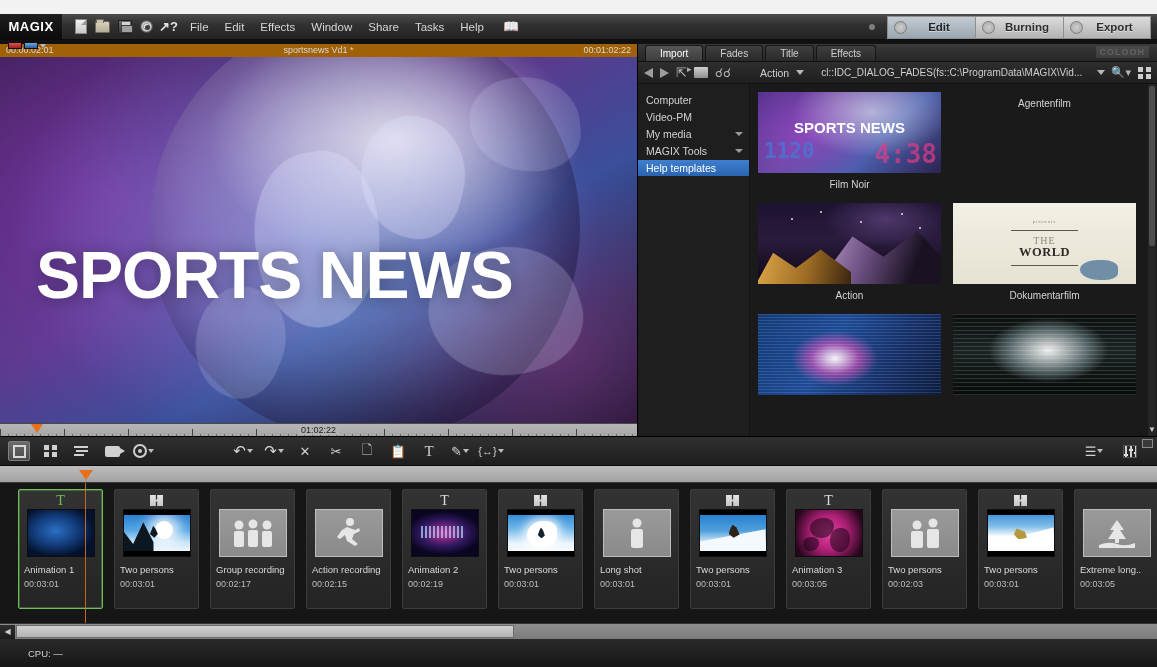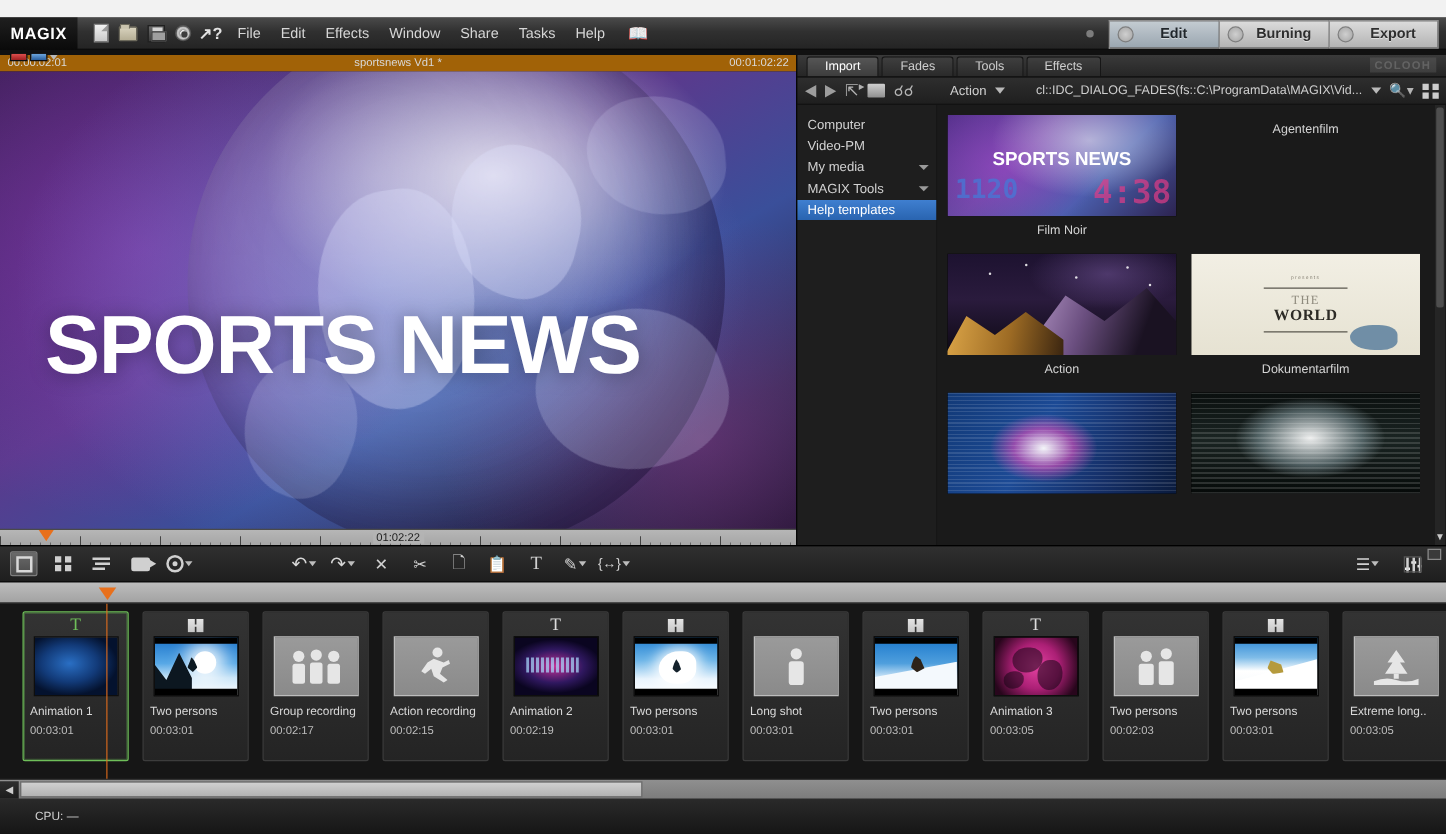--- a/index.html
+++ b/index.html
@@ -208,21 +208,21 @@
   .arrow-ico { width: 0; height: 0; border-top: 5px solid transparent; border-bottom: 5px solid transparent; }
   .arrow-l { border-right: 9px solid #9d9d9d; }
   .arrow-r { border-left: 9px solid #9d9d9d; }
   .up-ico { color: #b5b5b5; font-size: 13px; line-height: 1; }
   .fold-ico2 { width: 14px; height: 11px; background: linear-gradient(#cfcfcf,#8f8f8f); border-radius: 1px; position: relative; }
   .fold-ico2:before { content:'▸'; position:absolute; left:-7px; top:-3px; color:#b0b0b0; font-size:9px; }
   .bino-ico { color: #b5b5b5; font-size: 12px; }
   .mp-options { color: #d0d0d0; font-size: 10.5px; margin-left: 22px; }
   .mp-caret { width:0;height:0;border-left:4px solid transparent;border-right:4px solid transparent;border-top:5px solid #b9b9b9; }
   .mp-path {
-    flex: 1; text-align: right; color: #cfcfcf; font-size: 10px;
+    flex: 1; text-align: left; color: #cfcfcf; font-size: 10px;
     white-space: nowrap; overflow: hidden; text-overflow: ellipsis;
     margin-left: 10px;
   }
   .mag-ico { color: #b5b5b5; font-size: 11px; }
   .grid-ico { width: 13px; height: 12px;
     background:
       linear-gradient(#cdcdcd,#cdcdcd) 0 0/5px 5px no-repeat,
       linear-gradient(#cdcdcd,#cdcdcd) 8px 0/5px 5px no-repeat,
       linear-gradient(#cdcdcd,#cdcdcd) 0 7px/5px 5px no-repeat,
       linear-gradient(#cdcdcd,#cdcdcd) 8px 7px/5px 5px no-repeat;
@@ -556,21 +556,21 @@
       <div class="rt-label">01:02:22</div>
       <div class="playhead-marker"></div>
     </div>
 
   </div>
 
   <div class="media-panel">
     <div class="mp-tabs">
       <div class="mp-tab active">Import</div>
       <div class="mp-tab">Fades</div>
-      <div class="mp-tab">Tools</div>
+      <div class="mp-tab">Title</div>
       <div class="mp-tab">Effects</div>
       <div class="mp-brand">COLOOH</div>
     </div>
     <div class="mp-toolbar">
       <div class="arrow-ico arrow-l"></div>
       <div class="arrow-ico arrow-r"></div>
       <div class="up-ico">⇱</div>
       <div class="fold-ico2"></div>
       <div class="bino-ico">☌☌</div>
       <div class="mp-options">Action</div>

